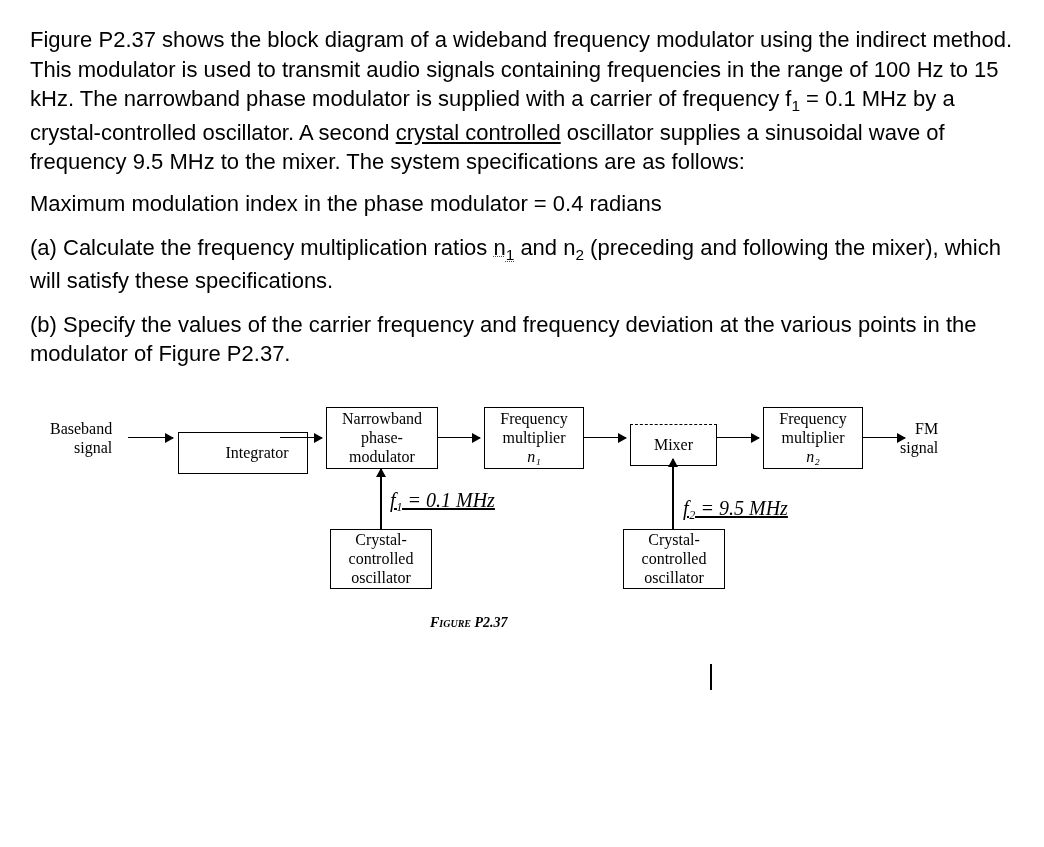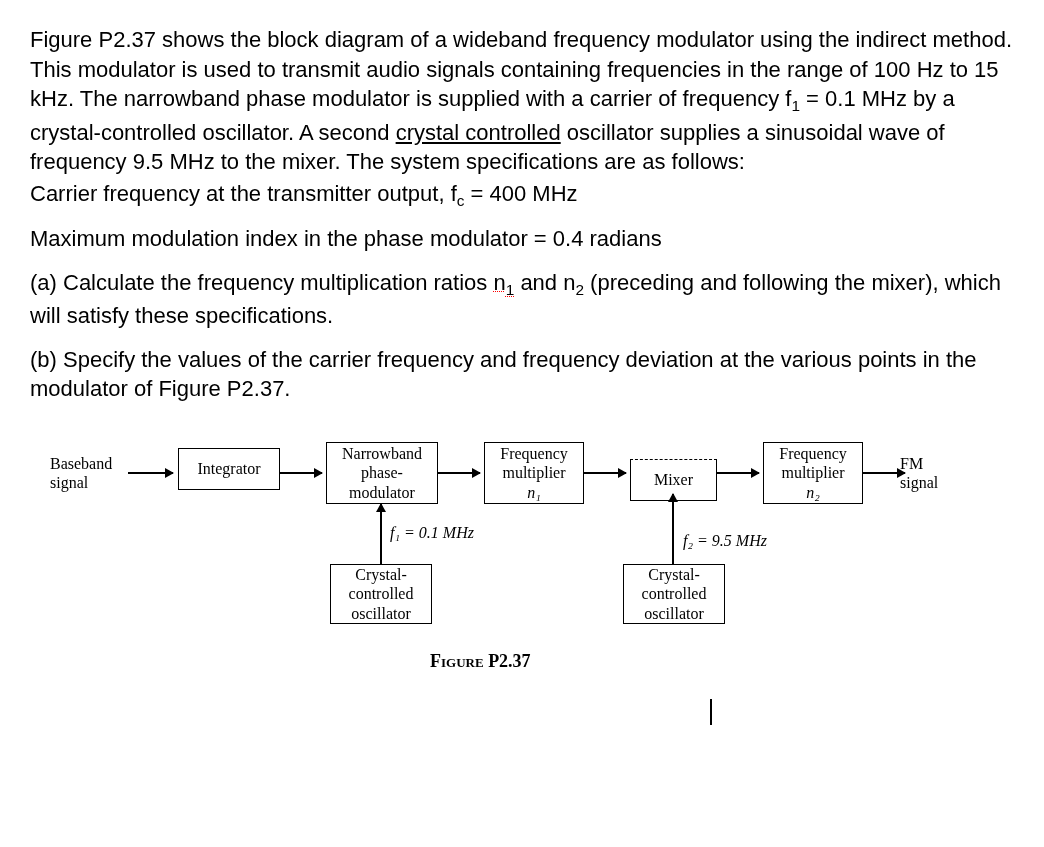--- a/index.html
+++ b/index.html
@@ -50,21 +50,21 @@
       text-align: center;
       display: flex;
       flex-direction: column;
       align-items: center;
       justify-content: center;
       background: #fff;
       line-height: 1.2;
     }
     .label-text {
       position: absolute;
-      text-align: left;
+      text-align: right;
       line-height: 1.2;
     }
     .arrow-line {
       position: absolute;
       background: #000;
       height: 1.5px;
     }
     .arrow-line::after {
       content: '';
       position: absolute;
@@ -83,65 +83,64 @@
       content: '';
       position: absolute;
       top: -1px;
       left: -4px;
       border-bottom: 9px solid #000;
       border-left: 5px solid transparent;
       border-right: 5px solid transparent;
     }
     .freq-label {
       position: absolute;
-      font-size: 16px;
+      font-size: 20px;
+      text-decoration: underline;
     }
     .figure-caption {
       position: absolute;
       font-family: "Times New Roman", serif;
-      font-size: 18px;
+      font-size: 14px;
+      font-style: italic;
     }
     .figure-caption .bold {
       font-weight: bold;
       font-variant: small-caps;
     }
     .cursor {
       position: absolute;
       width: 2px;
       height: 26px;
       background: #000;
     }
   </style>
 </head>
 <body>
 
 <div class="problem-text">
   <span>Figure P2.37 shows the block diagram of a wideband frequency modulator using the indirect method. This modulator is used to transmit audio signals containing frequencies in the range of 100 Hz to 15 kHz. The narrowband phase modulator is supplied with a carrier of frequency f</span><sub>1</sub><span> = 0.1 MHz by a crystal-controlled oscillator. A second </span><span class="underline-solid">crystal controlled</span><span> oscillator supplies a sinusoidal wave of frequency 9.5 MHz to the mixer. The system specifications are as follows:</span>
-  <div class="spec-line">
-    <span>Carrier frequency at the transmitter output, f</span><sub>c</sub><span> = 400 MHz</span>
-  </div>
 </div>
 
 <div class="max-mod">Maximum modulation index in the phase modulator = 0.4 radians</div>
 
 <div class="part">
   <span>(a) Calculate the frequency multiplication ratios </span><span class="underline-wavy">n</span><sub class="underline-wavy">1</sub><span> and n</span><sub>2</sub><span> (preceding and following the mixer), which will satisfy these specifications.</span>
 </div>
 <div class="part">(b) Specify the values of the carrier frequency and frequency deviation at the various points in the modulator of Figure P2.37.</div>
 
 <div class="diagram-container">
 
   <div class="label-text" style="left:20px; top:20px;">
     <div>Baseband</div>
     <div>signal</div>
   </div>
 
   <div class="arrow-line" style="left:98px; top:38px; width:45px;"></div>
 
-  <div class="block" style="left:148px; top:14px; width:100px; height:40px;">
+  <div class="block" style="left:148px; top:33px; width:100px; height:40px;padding-left:28px;">
     <span>Integrator</span>
   </div>
 
   <div class="arrow-line" style="left:250px; top:38px; width:42px;"></div>
 
   <div class="block" style="left:296px; top:8px; width:110px; height:60px;">
     <div>Narrowband</div>
     <div>phase-</div>
     <div>modulator</div>
   </div>

